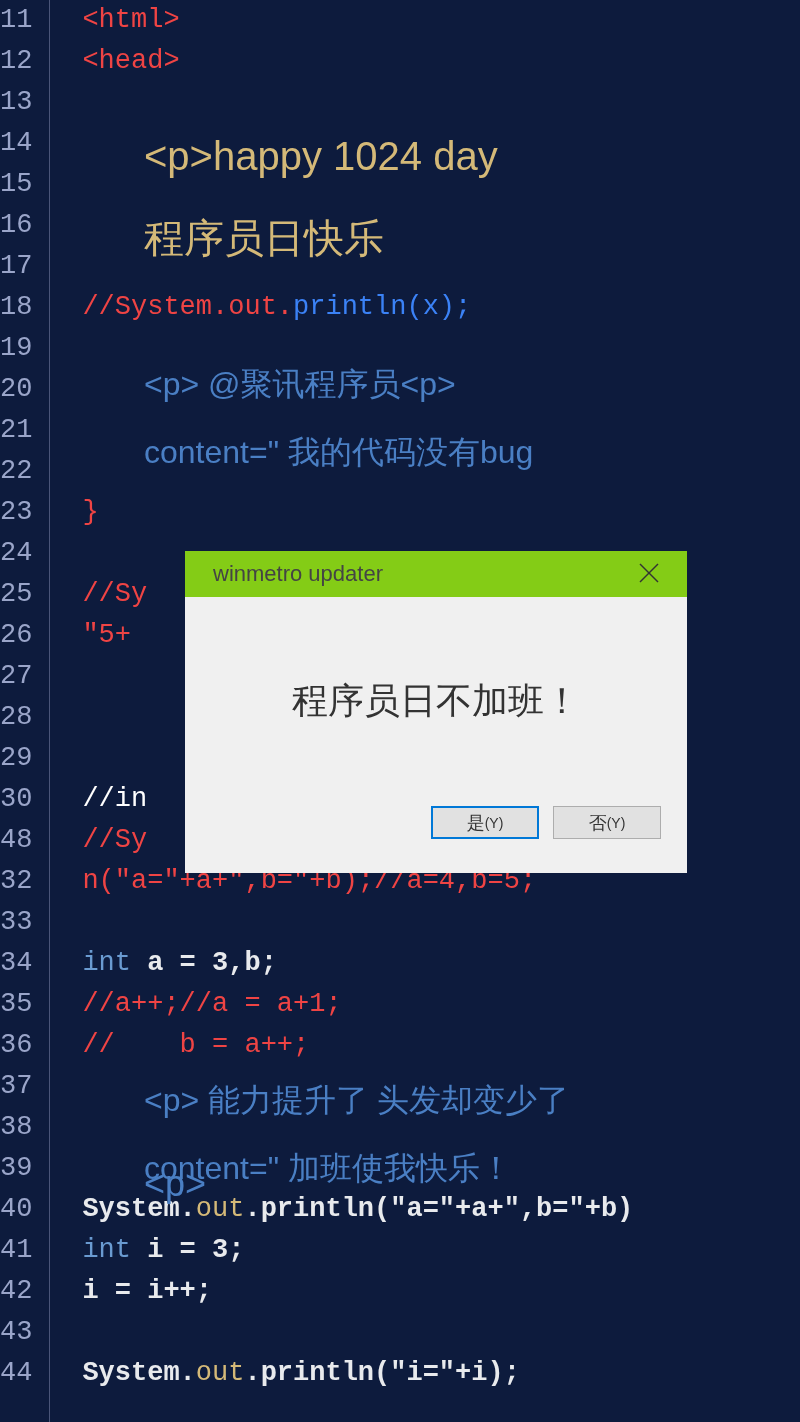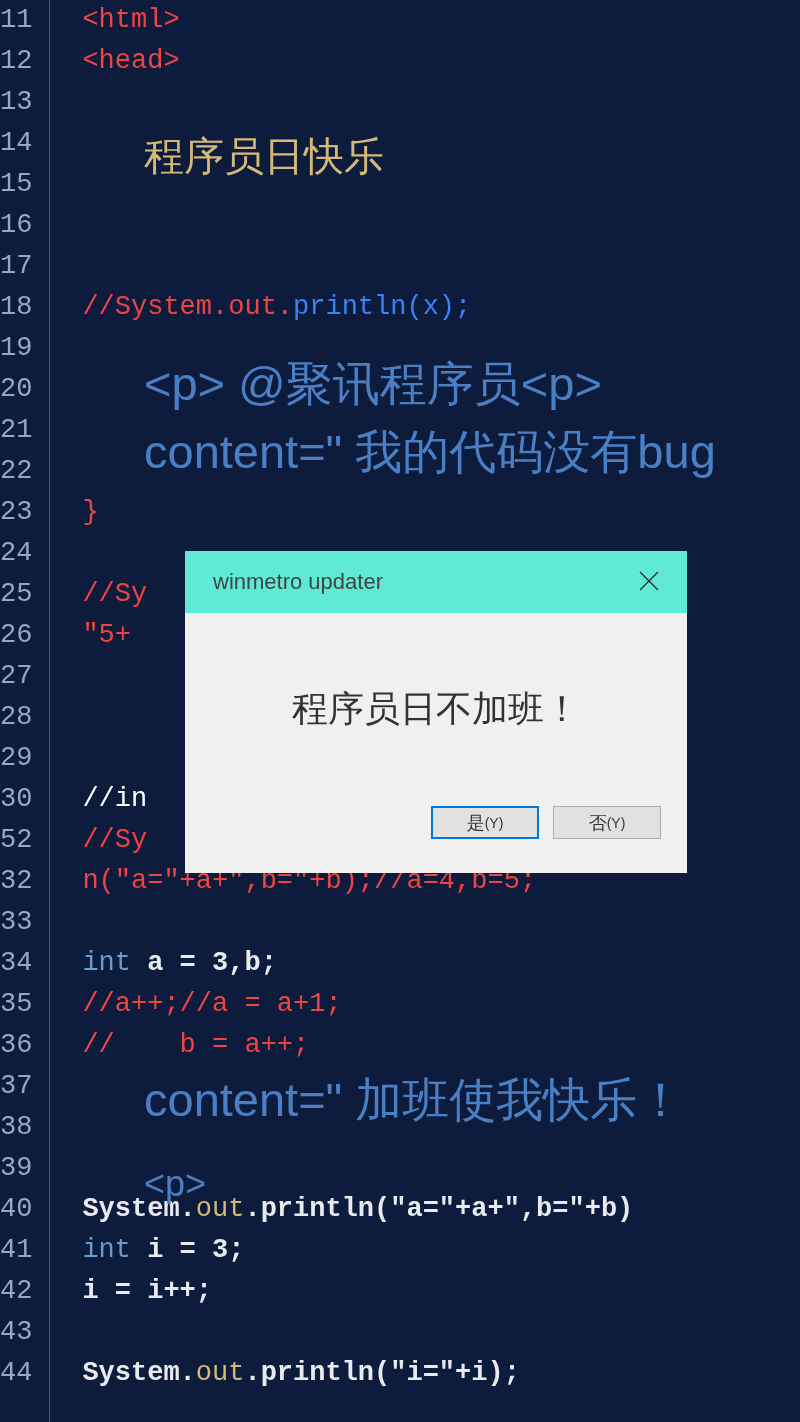--- a/index.html
+++ b/index.html
@@ -49,43 +49,43 @@
       left: 144px;
       font-family: "Microsoft YaHei", sans-serif;
     }
     .ov-gold {
       color: #d4b978;
       font-size: 40px;
       line-height: 82px;
     }
     .ov-blue {
       color: #4a7fc4;
-      font-size: 47px;
+      font-size: 32px;
       line-height: 68px;
     }
     .c-white { color: #e8eaed; font-weight: bold; }
     .c-dim { color: #ef4444; }
     .c-olive { color: #3b82f6; }
     .c-gold { color: #d4b978; }
     .c-blue { color: #6a9bd1; }
     .c-green2 { color: #ffffff; }
     .dialog {
       position: absolute;
       top: 551px;
       left: 185px;
       width: 502px;
       height: 322px;
       background: #f0f0f0;
       display: flex;
       flex-direction: column;
       font-family: "Microsoft YaHei", sans-serif;
     }
     .dialog-titlebar {
-      background: #5eead4;
-      height: 62px;
+      background: #84cc16;
+      height: 46px;
       display: flex;
       align-items: center;
       justify-content: space-between;
       padding: 0 18px 0 28px;
       font-size: 22px;
       color: #444;
     }
     .dialog-close {
       font-size: 30px;
       cursor: pointer;
@@ -143,21 +143,21 @@
       <div>21</div>
       <div>22</div>
       <div>23</div>
       <div>24</div>
       <div>25</div>
       <div>26</div>
       <div>27</div>
       <div>28</div>
       <div>29</div>
       <div>30</div>
-      <div>52</div>
+      <div>48</div>
       <div>32</div>
       <div>33</div>
       <div>34</div>
       <div>35</div>
       <div>36</div>
       <div>37</div>
       <div>38</div>
       <div>39</div>
       <div>40</div>
       <div>41</div>
@@ -197,29 +197,31 @@
       <div class="code-line"></div>
       <div class="code-line"><span class="c-white">System.</span><span class="c-gold">out</span><span class="c-white">.println("a="+a+",b="+b)</span></div>
       <div class="code-line"><span class="c-blue">int</span><span class="c-white"> i = 3;</span></div>
       <div class="code-line"><span class="c-white">i = i++;</span></div>
       <div class="code-line"></div>
       <div class="code-line"><span class="c-white">System.</span><span class="c-gold">out</span><span class="c-white">.println("i="+i);</span></div>
     </div>
 </div>
 
 <div class="overlay ov-gold" style="top:115px">
+  <div>&lt;p&gt;happy 1024 day</div>
   <div>程序员日快乐</div>
 </div>
 
 <div class="overlay ov-blue" style="top:350px">
   <div>&lt;p&gt;  @聚讯程序员&lt;p&gt;</div>
   <div>content="  我的代码没有bug</div>
 </div>
 
 <div class="overlay ov-blue" style="top:1066px">
+  <div>&lt;p&gt;  能力提升了 头发却变少了</div>
   <div>content="  加班使我快乐！</div>
 </div>
 
 <div class="overlay ov-blue" style="top:1150px;left:144px;font-size:36px">&lt;p&gt;</div>
 
 <div class="dialog">
   <div class="dialog-titlebar">
     <span>winmetro updater</span>
     <span class="dialog-close">
       <svg width="22" height="22" viewBox="0 0 22 22">

